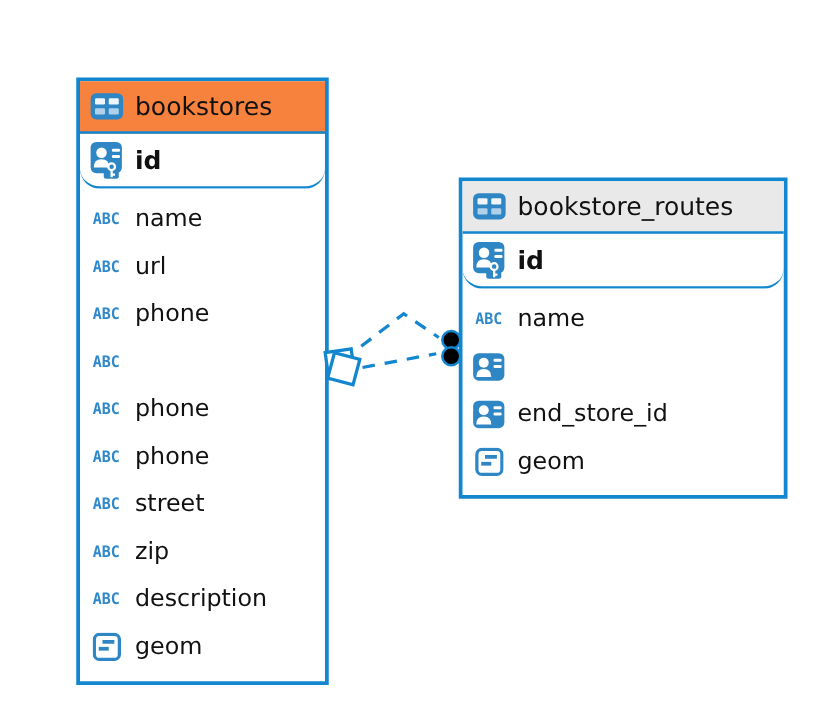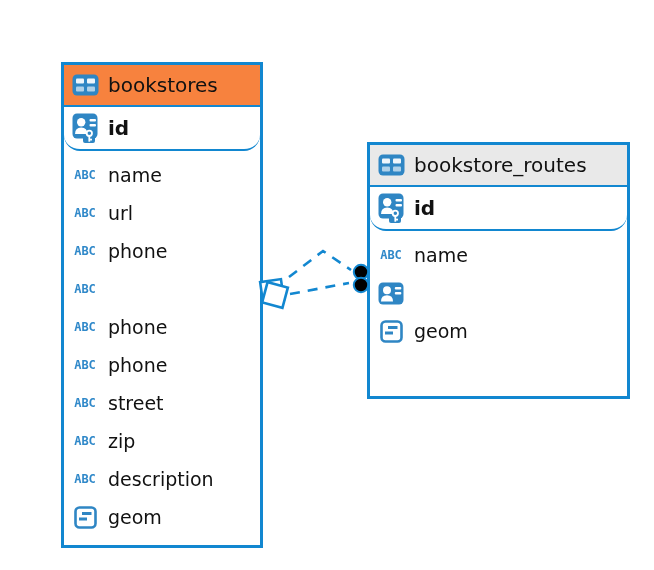--- a/index.html
+++ b/index.html
@@ -193,20 +193,32 @@
         <div class="erd-col-row">
           <span class="icon-slot">
             <svg width="26" height="23" viewBox="0 0 26 23">
               <rect x="0.5" y="0.5" width="25" height="22" rx="4.5" fill="#2F86C4"></rect>
               <circle cx="9" cy="8.2" r="4" fill="#ffffff"></circle>
               <path d="M3 19.5 Q3 13.2 9 13.2 Q15 13.2 15 19.5 Z" fill="#ffffff"></path>
               <rect x="16.8" y="5" width="6.5" height="2.4" rx="1" fill="#ffffff"></rect>
               <rect x="16.8" y="10" width="6.5" height="2.4" rx="1" fill="#ffffff"></rect>
             </svg>
           </span>
+        </div>
+        <div class="erd-col-row">
+          <span class="icon-slot">
+            <svg width="26" height="23" viewBox="0 0 26 23">
+              <rect x="0.5" y="0.5" width="25" height="22" rx="4.5" fill="#2F86C4"></rect>
+              <circle cx="9" cy="8.2" r="4" fill="#ffffff"></circle>
+              <path d="M3 19.5 Q3 13.2 9 13.2 Q15 13.2 15 19.5 Z" fill="#ffffff"></path>
+              <rect x="16.8" y="5" width="6.5" height="2.4" rx="1" fill="#ffffff"></rect>
+              <rect x="16.8" y="10" width="6.5" height="2.4" rx="1" fill="#ffffff"></rect>
+            </svg>
+          </span>
+          <span>end_store_id</span>
         </div>
         <div class="erd-col-row">
           <span class="icon-slot">
             <svg width="23" height="23" viewBox="0 0 23 23">
               <rect x="1.5" y="1.5" width="20" height="20" rx="4" fill="#ffffff" stroke="#2F86C4" stroke-width="2.6"></rect>
               <rect x="8" y="6" width="9.5" height="3" fill="#2F86C4"></rect>
               <rect x="5" y="11.5" width="8" height="3" fill="#2F86C4"></rect>
             </svg>
           </span>
           <span>geom</span>

